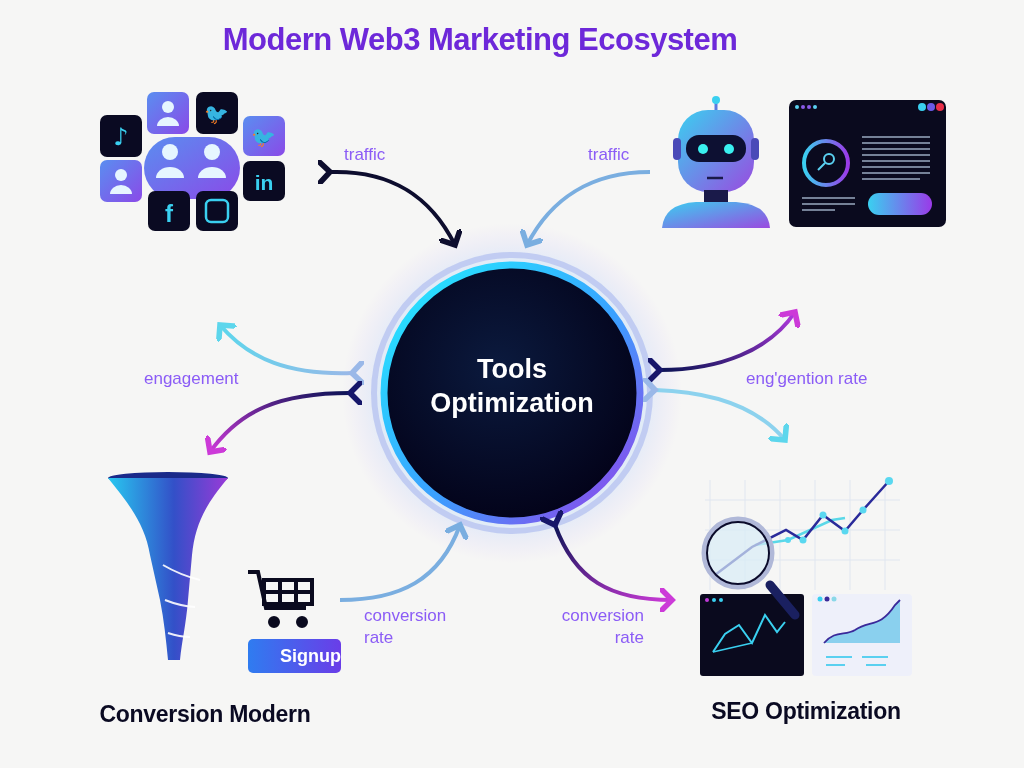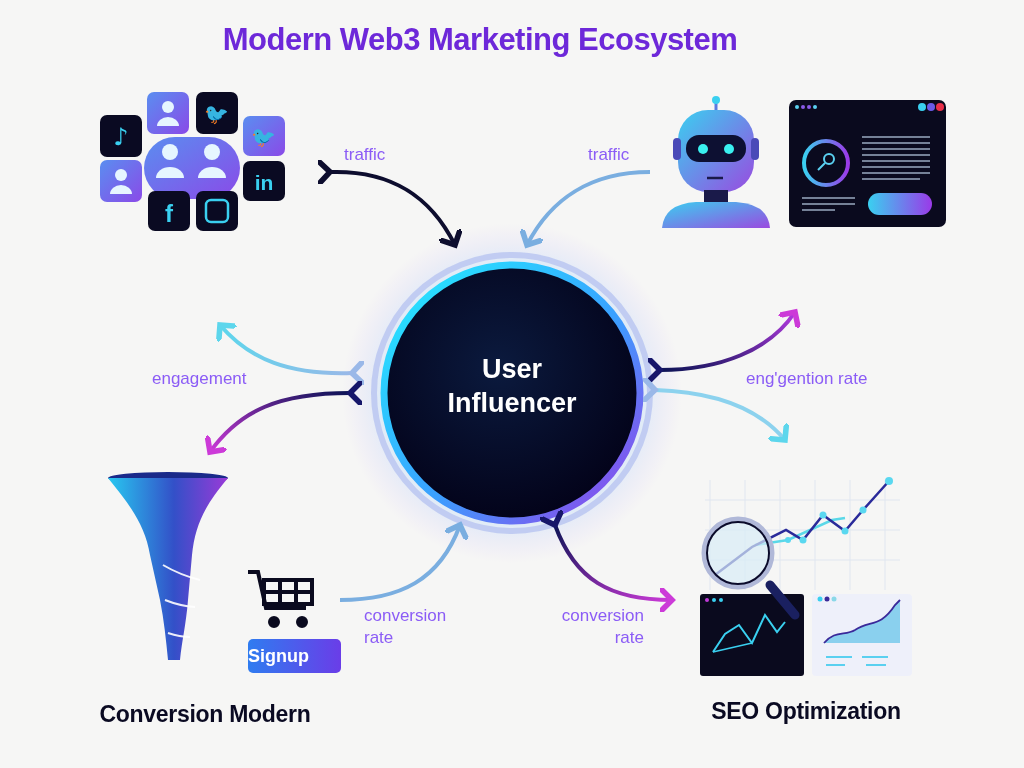--- a/index.html
+++ b/index.html
@@ -17,21 +17,21 @@
   .node-label { font-size:23px; font-weight:bold; text-align:center; line-height:29px; color:#0a0a22; letter-spacing:-0.3px;}
   .edge-label { font-size:17px; color:#8b5cf6; line-height:22px; }
   svg.layer { position:absolute; left:0; top:0; }
   .hub-text {
     left:412px; top:352px; width:200px; text-align:center;
     color:#fff; font-weight:bold; font-size:27px; line-height:34px;
   }
   .signup {
     left:248px; top:639px; width:93px; height:34px; border-radius:5px;
     background:linear-gradient(90deg,#2f7cf0,#6a3de8);
-    color:#fff; font-size:18px; font-weight:bold; text-align:left; line-height:34px;
+    color:#fff; font-size:18px; font-weight:bold; text-align:right; line-height:34px;
   }
 </style>
 </head>
 <body>
 
 <div class="abs title">Modern Web3 Marketing Ecosystem</div>
 
 <svg class="layer" width="1024" height="768">
   <defs>
     <radialGradient id="hubGlow" cx="50%" cy="50%" r="50%">
@@ -275,27 +275,27 @@
 <div class="abs node-label" style="left:680px; top:245px; width:300px;">
 </div>
 
 <div class="abs node-label" style="left:70px; top:700px; width:270px;">Conversion Modern</div>
 
 <div class="abs node-label" style="left:688px; top:697px; width:236px;">SEO Optimization</div>
 
 <div class="abs signup">Signup</div>
 
 <div class="abs hub-text">
-  <div>User</div>
-  <div>Influencer</div>
+  <div>Tools</div>
+  <div>Optimization</div>
 </div>
 
 <div class="abs edge-label" style="left:344px; top:144px;">traffic</div>
 <div class="abs edge-label" style="left:588px; top:144px;">traffic</div>
-<div class="abs edge-label" style="left:144px; top:368px;margin-left:8px;">engagement</div>
+<div class="abs edge-label" style="left:144px; top:368px;">engagement</div>
 <div class="abs edge-label" style="left:746px; top:368px;">eng'gention rate</div>
 
 <div class="abs edge-label" style="left:364px; top:605px;">
   <div>conversion</div>
   <div>rate</div>
 </div>
 <div class="abs edge-label" style="left:540px; top:605px; width:104px; text-align:right;">
   <div>conversion</div>
   <div>rate</div>
 </div>

